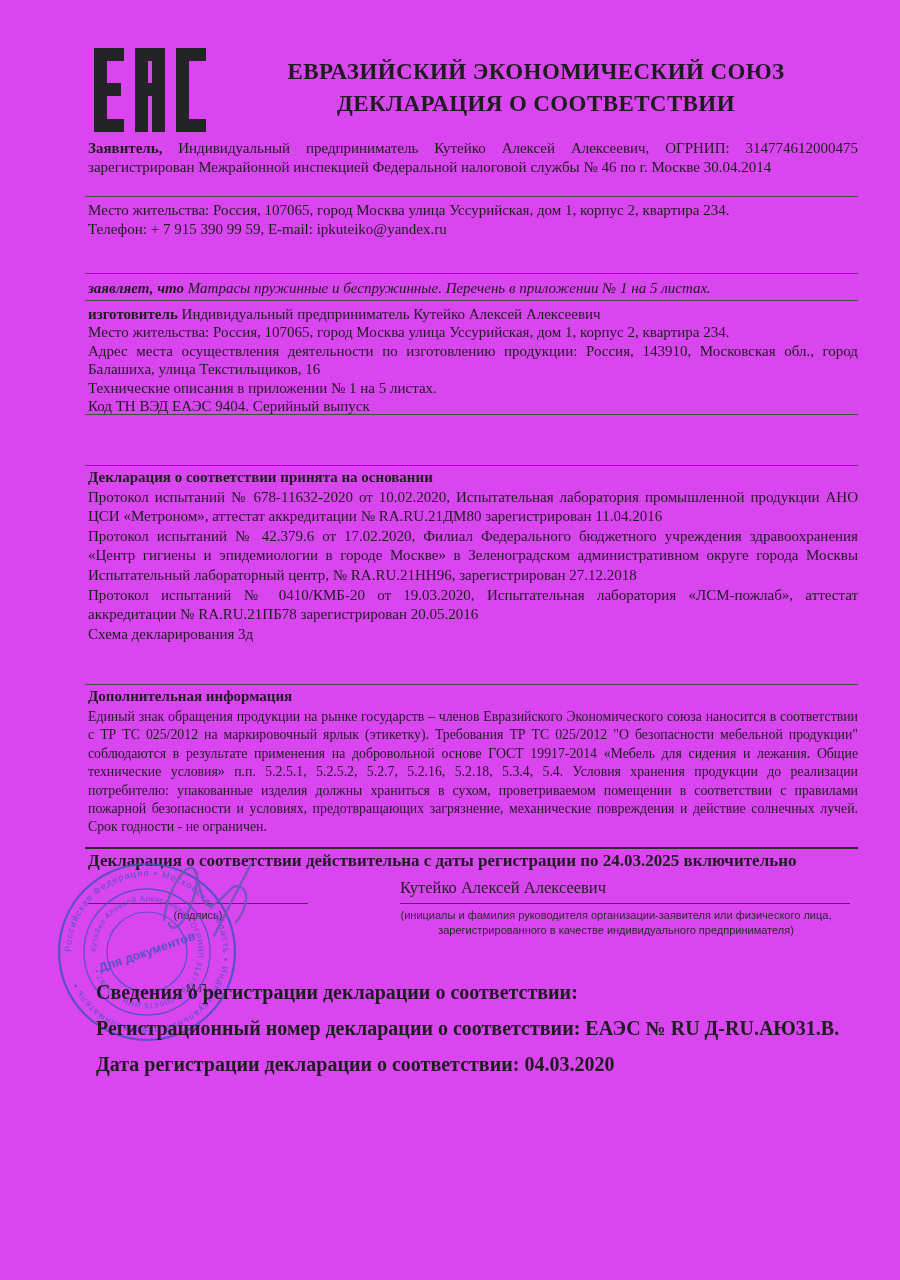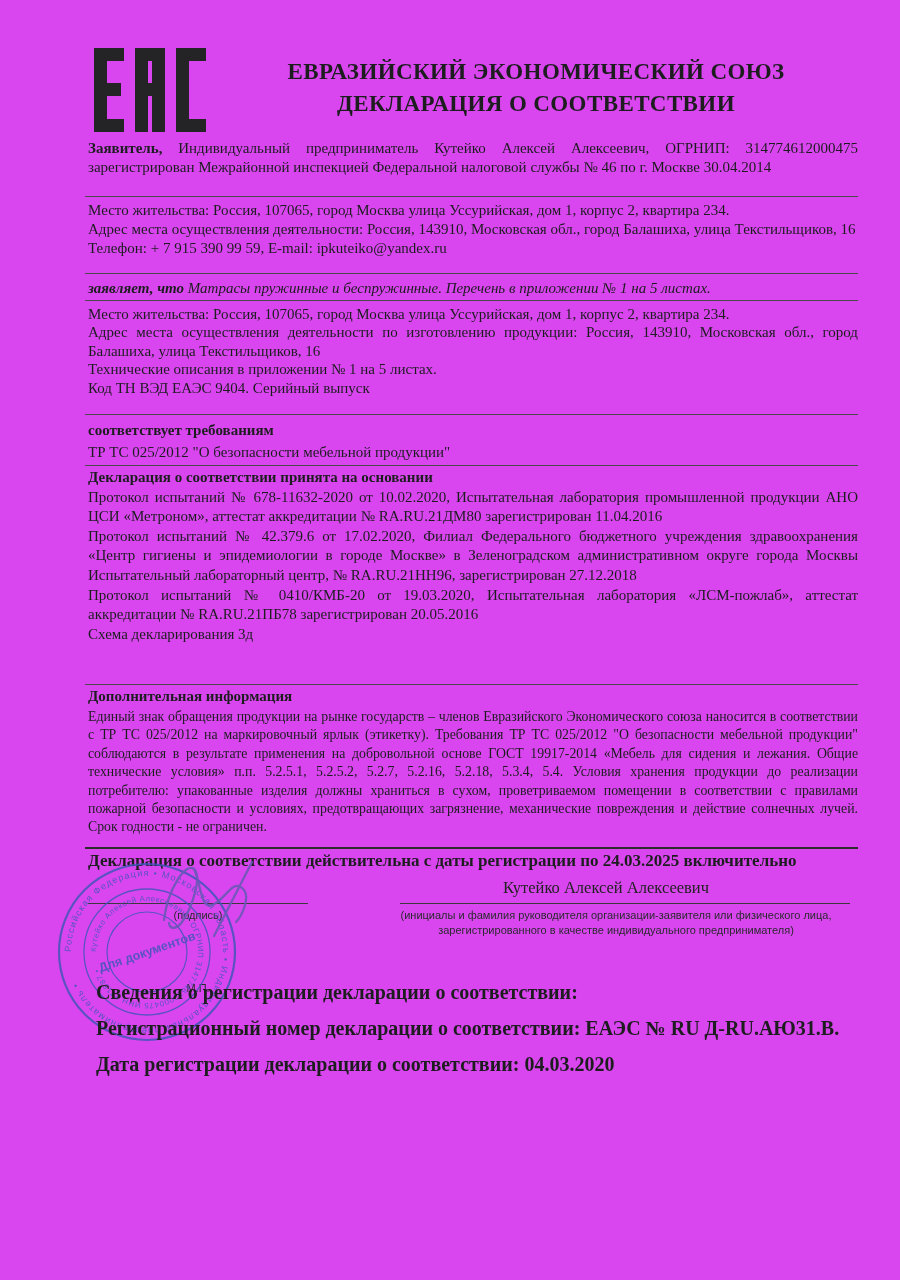--- a/index.html
+++ b/index.html
@@ -15,21 +15,21 @@
   .b{font-weight:bold;}
   .rule{position:absolute;left:85px;width:773px;height:0;border-top:1.4px solid #4a4a4a;}
   .rule.thick{border-top:2.6px solid #2c2c2c;}
   .doc-title{
     position:absolute;top:56px;left:212px;width:648px;text-align:center;
     font-weight:bold;font-size:23px;line-height:32px;letter-spacing:.4px;
   }
   .small-cap{position:absolute;font-family:"Liberation Sans","DejaVu Sans",sans-serif;
     font-size:11px;line-height:14.5px;color:#2a2a2e;text-align:center;}
   .sig-line{position:absolute;height:0;border-top:1.6px solid #3a3a3a;}
-  .holder-name{position:absolute;top:878px;left:380px;width:452px;text-align:center;
+  .holder-name{position:absolute;top:878px;left:400px;width:452px;
     font-size:16.5px;color:#222;}
   .reg-line{position:absolute;left:96px;width:770px;font-weight:bold;font-size:20px;}
   svg{display:block;}
 </style>
 </head>
 <body>
 
 <div class="page">
 
   <svg style="position:absolute;left:94px;top:47px;" width="112" height="86" viewBox="0 0 112 84" role="img" aria-label="ЕАС">
@@ -57,43 +57,40 @@
   </div>
 
   <div class="blk" style="top:139px;">
     <p><span class="b">Заявитель,</span>
        <span>Индивидуальный предприниматель Кутейко Алексей Алексеевич,   ОГРНИП: 314774612000475 зарегистрирован Межрайонной инспекцией Федеральной налоговой службы № 46 по г. Москве 30.04.2014</span></p>
   </div>
   <div class="rule" style="top:196px;"></div>
 
   <div class="blk" style="top:201px;">
     <p>Место жительства: Россия, 107065, город Москва улица Уссурийская, дом 1, корпус 2, квартира 234.</p>
-    <p>Адрес места осуществления деятельности: Россия, 143910, Московская обл., город  Балашиха, улица Текстильщиков, 16</p>
     <p>Телефон: + 7 915 390 99 59, E-mail: ipkuteiko@yandex.ru</p>
   </div>
   <div class="rule" style="top:273px;"></div>
 
   <div class="blk" style="top:279px;font-style:italic;">
     <p><span class="b">заявляет, что</span>
        <span>Матрасы пружинные и беспружинные. Перечень в приложении № 1 на 5 листах.</span></p>
   </div>
   <div class="rule" style="top:300px;"></div>
 
   <div class="blk" style="top:305px;line-height:18.4px;">
+    <p><span class="b">изготовитель</span>
+       <span>Индивидуальный предприниматель Кутейко Алексей Алексеевич</span></p>
     <p>Место жительства: Россия, 107065, город Москва улица Уссурийская, дом 1, корпус 2, квартира 234.</p>
     <p>Адрес места осуществления деятельности по изготовлению продукции: Россия, 143910, Московская обл., город  Балашиха, улица Текстильщиков, 16</p>
     <p>Технические описания в приложении № 1 на 5 листах.</p>
     <p>Код ТН ВЭД ЕАЭС 9404.  Серийный выпуск</p>
   </div>
   <div class="rule" style="top:414px;"></div>
 
-  <div class="blk" style="top:419px;line-height:22px;">
-    <p class="b">соответствует требованиям</p>
-    <p>ТР ТС 025/2012 "О безопасности мебельной продукции"</p>
-  </div>
   <div class="rule" style="top:465px;"></div>
 
   <div class="blk" style="top:468px;line-height:19.6px;">
     <p class="b">Декларация о соответствии принята на основании</p>
     <p>Протокол испытаний № 678-11632-2020 от 10.02.2020, Испытательная лаборатория промышленной продукции АНО ЦСИ «Метроном», аттестат аккредитации № RA.RU.21ДМ80 зарегистрирован 11.04.2016</p>
     <p>Протокол испытаний № 42.379.6 от 17.02.2020, Филиал Федерального бюджетного учреждения здравоохранения «Центр гигиены и эпидемиологии в городе Москве» в Зеленоградском административном округе города Москвы Испытательный лабораторный центр, № RA.RU.21НН96, зарегистрирован 27.12.2018</p>
     <p>Протокол испытаний № 0410/КМБ-20 от 19.03.2020, Испытательная лаборатория «ЛСМ-пожлаб», аттестат аккредитации № RA.RU.21ПБ78 зарегистрирован 20.05.2016</p>
     <p>Схема декларирования 3д</p>
   </div>
   <div class="rule" style="top:684px;"></div>

